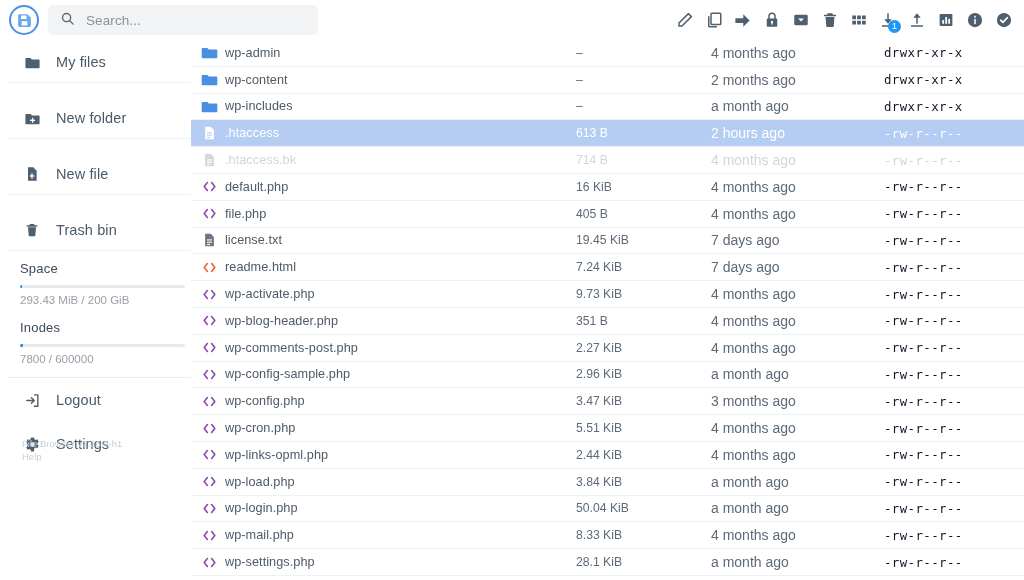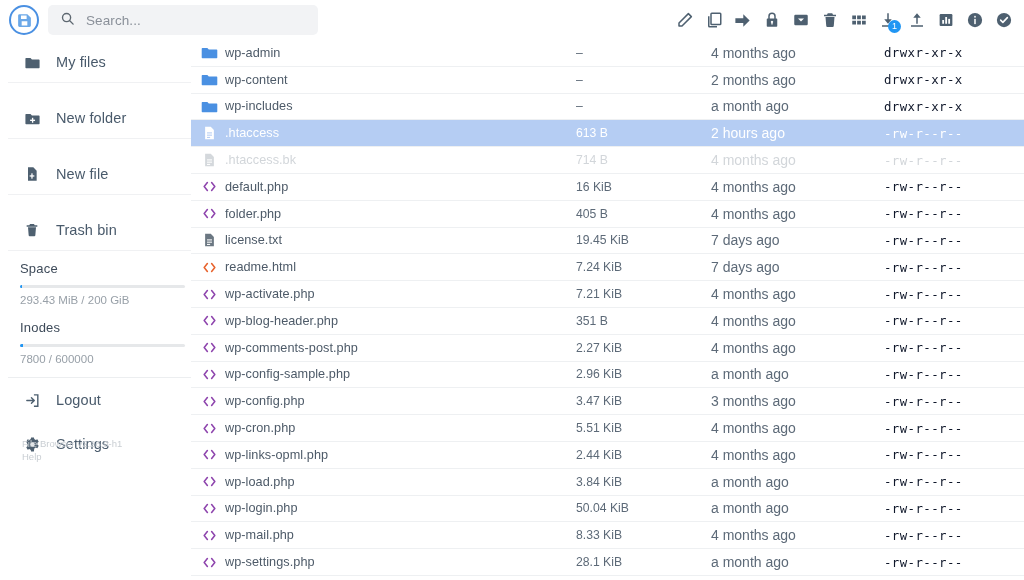--- a/index.html
+++ b/index.html
@@ -452,21 +452,21 @@
         <span class="dt">4 months ago</span>
         <span class="pm">-rw-r--r--</span>
       </div>
       <div class="row">
         <span class="c-icon">
           <svg width="17" height="17" viewBox="0 0 24 24" fill="none" stroke="#8e44ad" stroke-width="2.2" stroke-linecap="round" stroke-linejoin="round">
             <path d="M9 6.5L4.5 12 9 17.5"></path>
             <path d="M15 6.5L19.5 12 15 17.5"></path>
           </svg>
         </span>
-        <span class="nm">folder.php</span>
+        <span class="nm">file.php</span>
         <span class="sz">405 B</span>
         <span class="dt">4 months ago</span>
         <span class="pm">-rw-r--r--</span>
       </div>
       <div class="row">
         <span class="c-icon">
           <svg width="15" height="16" viewBox="0 0 24 24" fill="#6b7782">
             <path d="M5 2h9l5 5v15H5z"></path>
             <rect x="8" y="11" width="8" height="1.7" fill="#ffffff"></rect>
             <rect x="8" y="14.6" width="8" height="1.7" fill="#ffffff"></rect>
@@ -491,21 +491,21 @@
         <span class="pm">-rw-r--r--</span>
       </div>
       <div class="row">
         <span class="c-icon">
           <svg width="17" height="17" viewBox="0 0 24 24" fill="none" stroke="#8e44ad" stroke-width="2.2" stroke-linecap="round" stroke-linejoin="round">
             <path d="M9 6.5L4.5 12 9 17.5"></path>
             <path d="M15 6.5L19.5 12 15 17.5"></path>
           </svg>
         </span>
         <span class="nm">wp-activate.php</span>
-        <span class="sz">7.21 KiB</span>
+        <span class="sz">9.73 KiB</span>
         <span class="dt">4 months ago</span>
         <span class="pm">-rw-r--r--</span>
       </div>
       <div class="row">
         <span class="c-icon">
           <svg width="17" height="17" viewBox="0 0 24 24" fill="none" stroke="#8e44ad" stroke-width="2.2" stroke-linecap="round" stroke-linejoin="round">
             <path d="M9 6.5L4.5 12 9 17.5"></path>
             <path d="M15 6.5L19.5 12 15 17.5"></path>
           </svg>
         </span>

